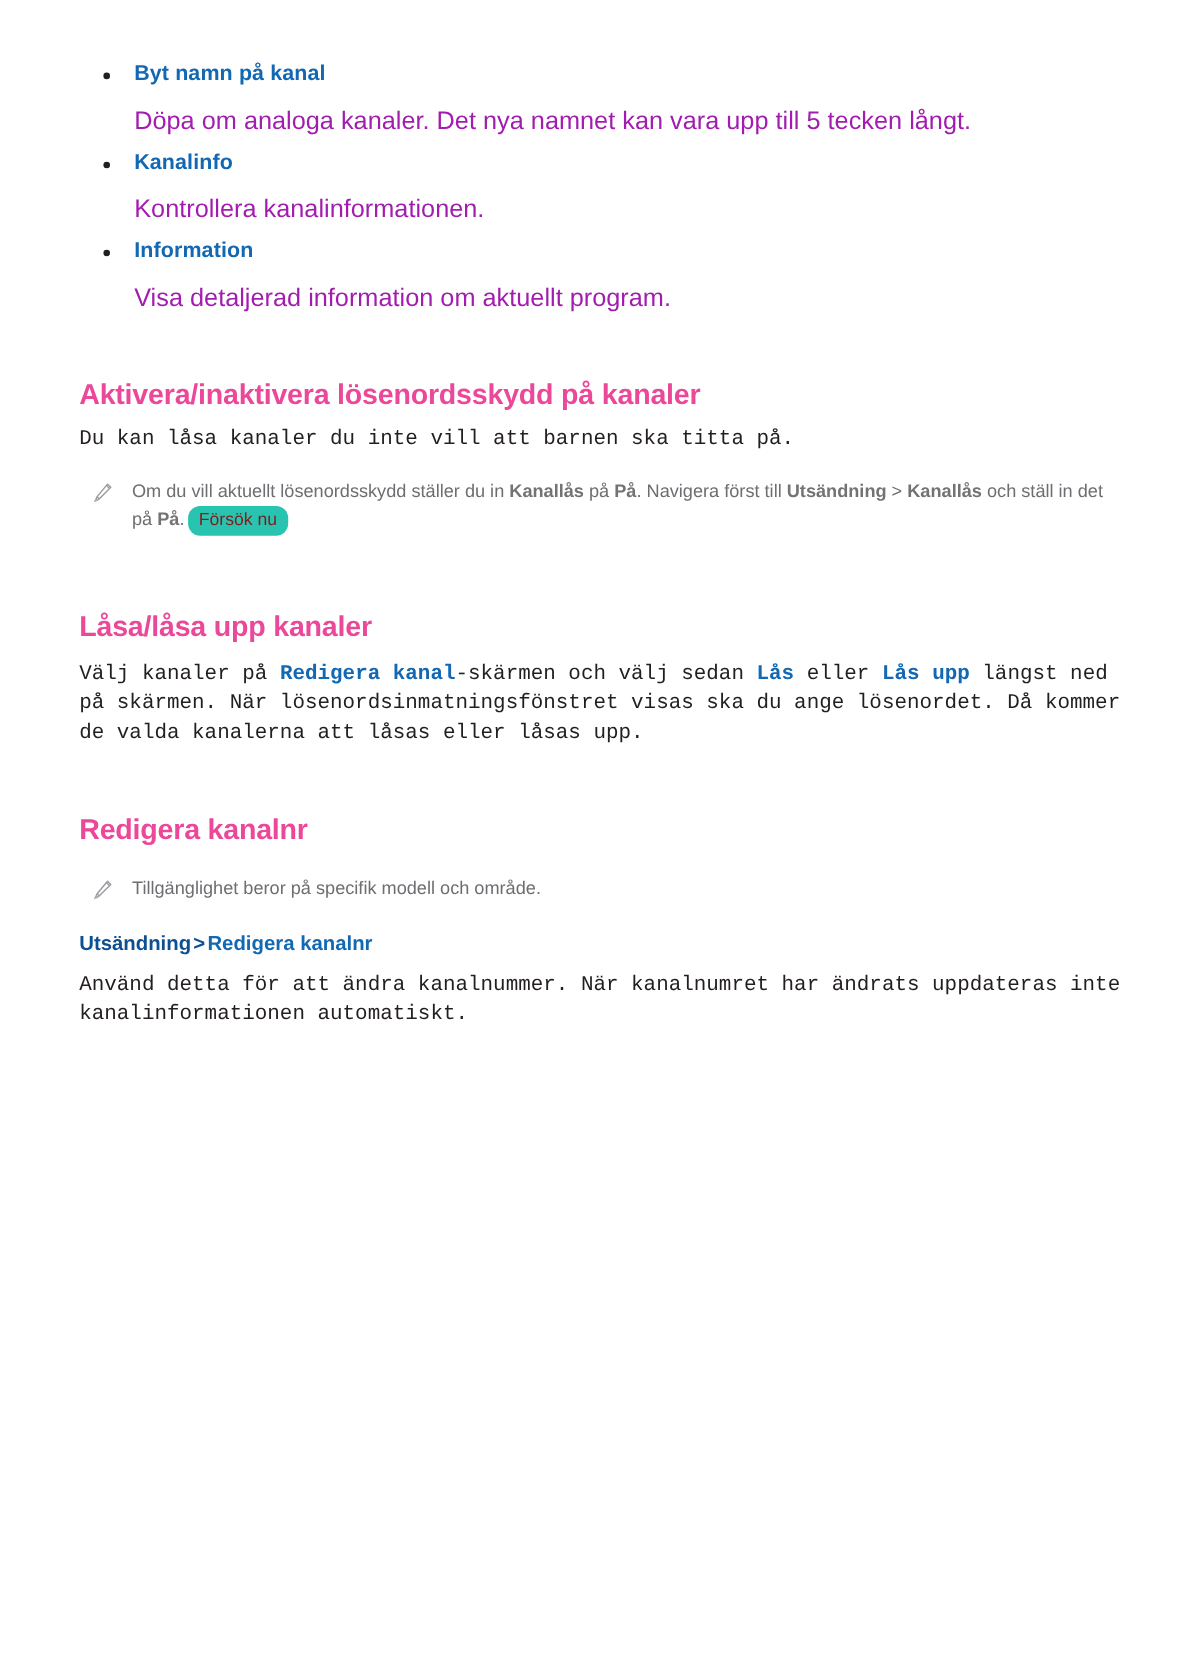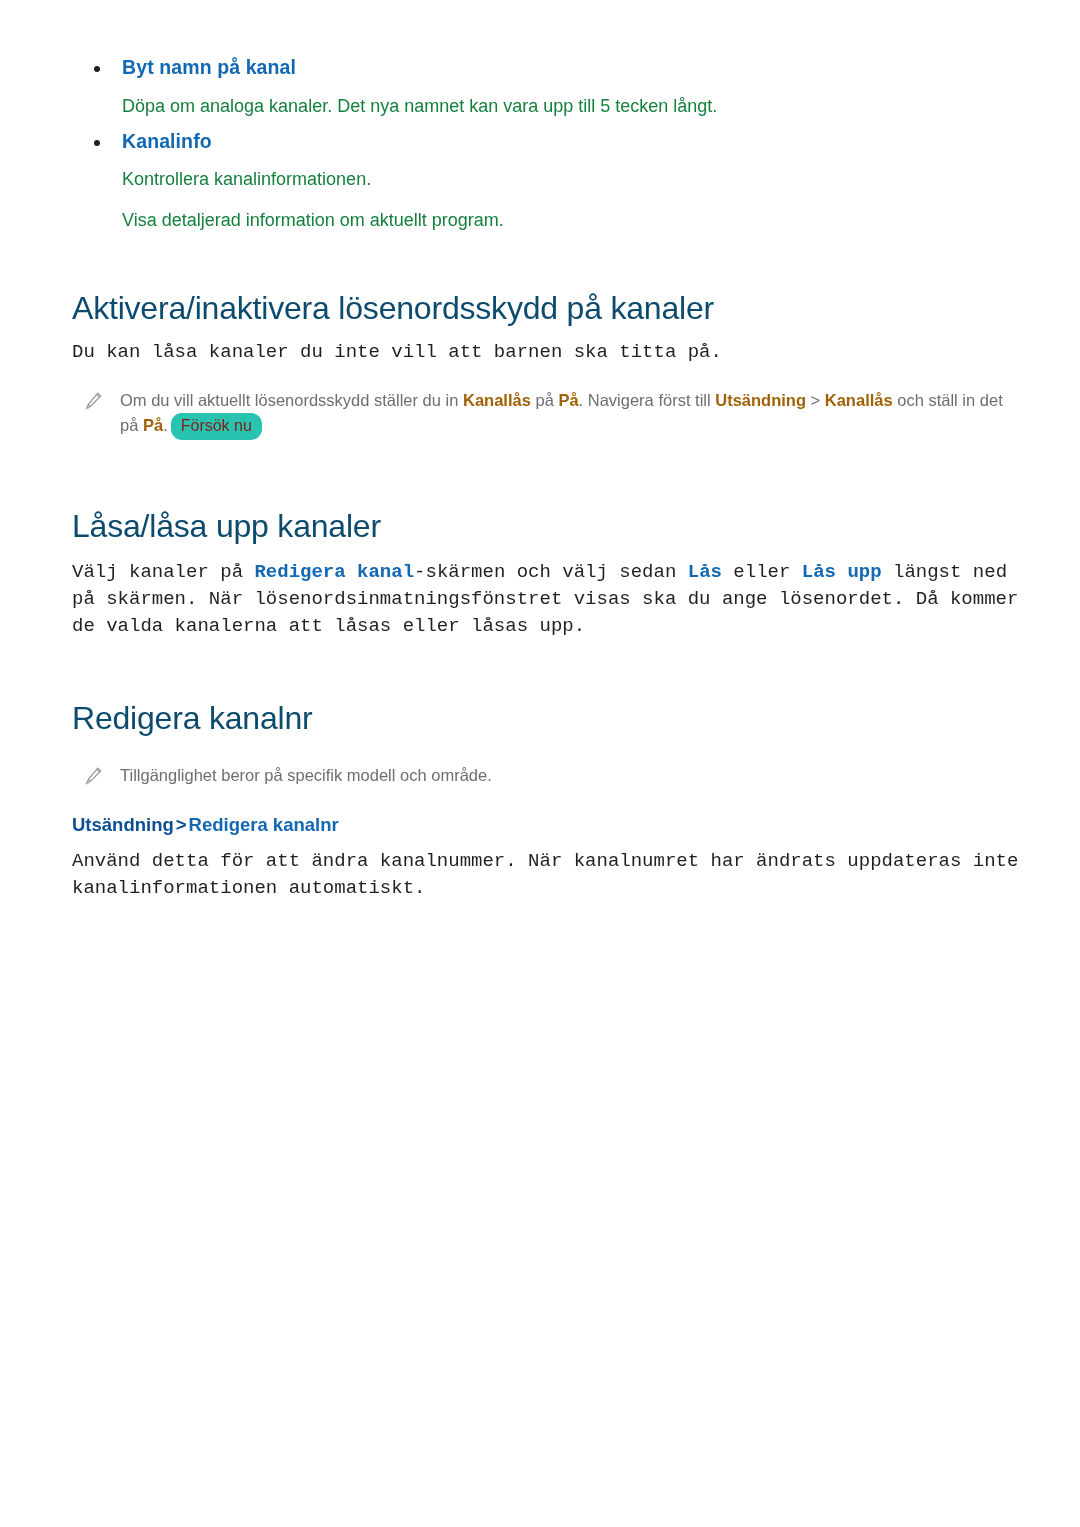--- a/index.html
+++ b/index.html
@@ -49,30 +49,30 @@
     background: #231f20;
   }
   .bullet-label {
     font-size: 19.5px;
     font-weight: bold;
     color: #1268b3;
     letter-spacing: 0.1px;
   }
   .bullet-desc {
     margin: 16px 0 0 50px;
-    font-size: 18px;
+    font-size: 23px;
     line-height: 1.35;
-    color: #15803d;
+    color: #a21caf;
   }
 
   
   .section-title {
-    font-size: 32px;
-    font-weight: normal;
-    color: #0c4a6e;
+    font-size: 26px;
+    font-weight: bold;
+    color: #ec4899;
     letter-spacing: -0.2px;
     line-height: 1.15;
     margin: 0;
   }
   .sec-gap-1 { margin-top: 58px; }
   .sec-gap-2 { margin-top: 68px; }
   .sec-gap-3 { margin-top: 60px; }
 
   
   .breadcrumb {
@@ -110,21 +110,21 @@
   }
   .note-icon {
     position: absolute;
     left: 10px;
     top: 2px;
     width: 22px;
     height: 22px;
   }
   .note .kw {
     font-weight: bold;
-    color: #a16207;
+    color: #737373;
   }
   .note-gap { margin-top: 26px; }
 
   
   .try-badge {
     display: inline-block;
     background: #29c4b0;
     color: #7f1d1d;
     font-size: 16px;
     font-weight: normal;
@@ -153,20 +153,24 @@
 
     <li class="bullet-item">
       <div class="bullet-row">
         <span class="bullet-dot"></span>
         <span class="bullet-label">Kanalinfo</span>
       </div>
       <div class="bullet-desc">Kontrollera kanalinformationen.</div>
     </li>
 
     <li class="bullet-item">
+      <div class="bullet-row">
+        <span class="bullet-dot"></span>
+        <span class="bullet-label">Information</span>
+      </div>
       <div class="bullet-desc">Visa detaljerad information om aktuellt program.</div>
     </li>
 
   </ul>
 
   <h2 class="section-title sec-gap-1">Aktivera/inaktivera lösenordsskydd på kanaler</h2>
 
 
   <p class="body-text">Du kan låsa kanaler du inte vill att barnen ska titta på.</p>
 

